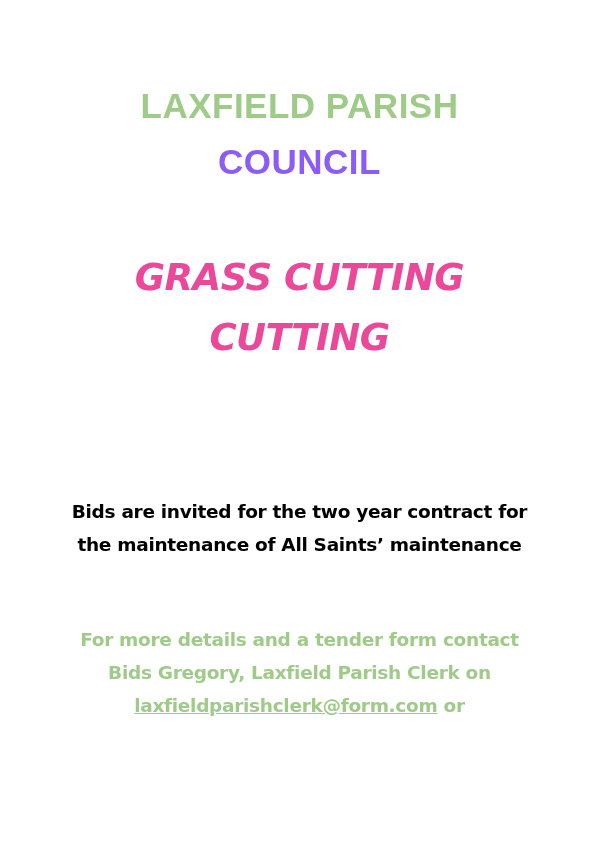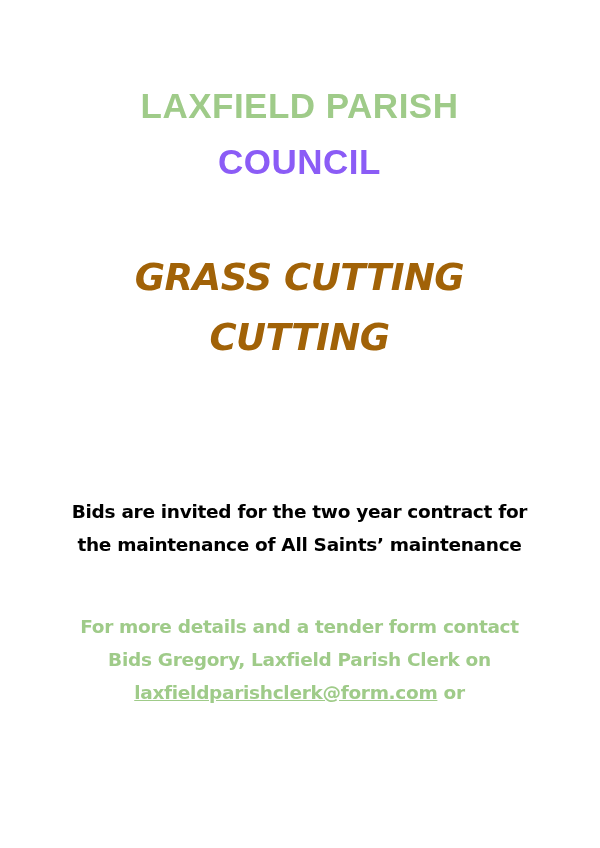--- a/index.html
+++ b/index.html
@@ -14,35 +14,35 @@
       line-height: 56px;
       letter-spacing: 0.5px;
     }
     .title {
       top: 248px;
       font-family: "DejaVu Sans", sans-serif;
       font-weight: bold;
       font-style: italic;
       font-size: 37px;
       line-height: 60px;
-      color: #a16207;
+      color: #ec4899;
       letter-spacing: -0.5px;
     }
     .body-text {
       top: 447px;
       font-family: "DejaVu Sans", sans-serif;
       font-weight: bold;
       font-size: 18.5px;
       line-height: 33px;
       color: #000000;
       letter-spacing: -0.3px;
       margin-top: 48px;
     }
     .contact {
-      top: 610px;
+      top: 623px;
       font-family: "DejaVu Sans", sans-serif;
       font-weight: bold;
       font-size: 18.5px;
       line-height: 33px;
       letter-spacing: -0.3px;
     }
     .phone {
       top: 690px;
       font-family: "DejaVu Sans", sans-serif;
       font-weight: bold;

